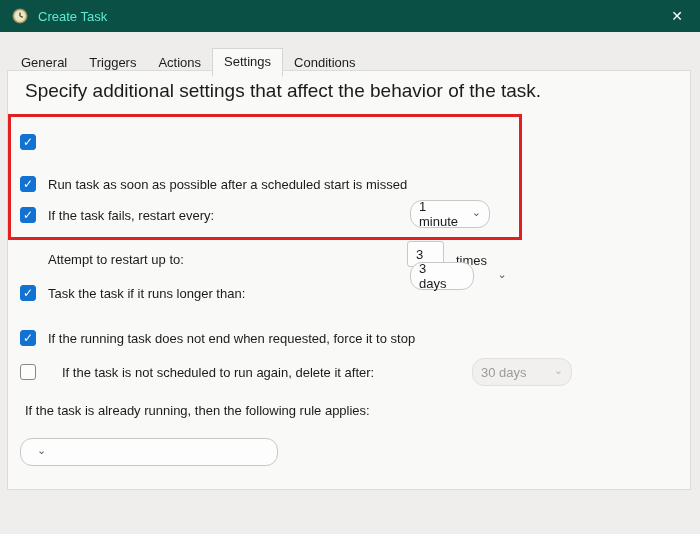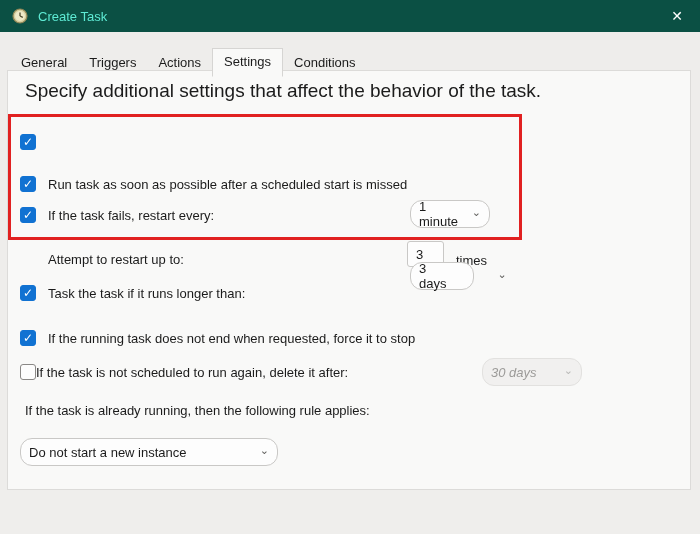--- a/index.html
+++ b/index.html
@@ -111,29 +111,28 @@
     <span>3 days</span>
     <span class="chev">⌄</span>
   </div>
 
   <span class="chk checked" style="left:20px;top:330px;">
       <span>✓</span>
     </span>
   <span class="lbl" style="left:48px;top:331px;">If the running task does not end when requested, force it to stop</span>
 
   <span class="chk unchecked" style="left:20px;top:364px;"></span>
-  <span class="lbl" style="left:36px;top:365px;">If the task is not scheduled to run again, delete it after:</span>
-  <div class="combo disabled" style="left:482px;top:358px;width:100px;height:28px;font-style:italic;">
+  <span class="lbl" style="left:62px;top:365px;">If the task is not scheduled to run again, delete it after:</span>
+  <div class="combo disabled" style="left:472px;top:358px;width:100px;height:28px;">
     <span>30 days</span>
     <span class="chev">⌄</span>
   </div>
 
   <span class="lbl" style="left:25px;top:403px;">If the task is already running, then the following rule applies:</span>
   <div class="combo" style="left:20px;top:438px;width:258px;height:28px;">
-    <span>Do not start a new instance</span>
     <span class="chev">⌄</span>
   </div>
 
   <div class="footer"></div>
   <div class="btn ok">OK</div>
   <div class="btn cancel">Cancel</div>
 
 </div>
 
 </body></html>

